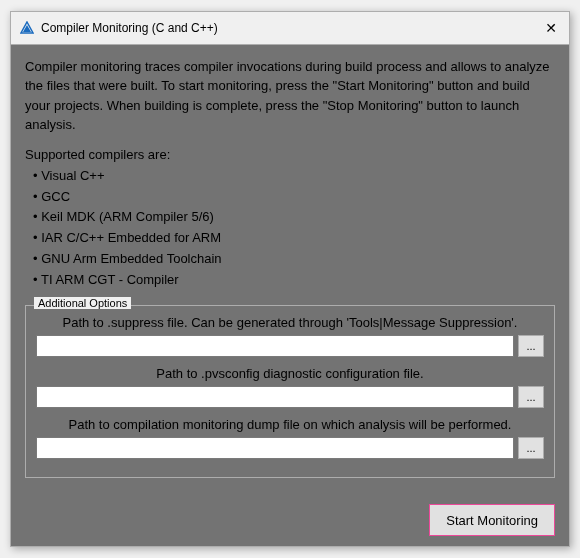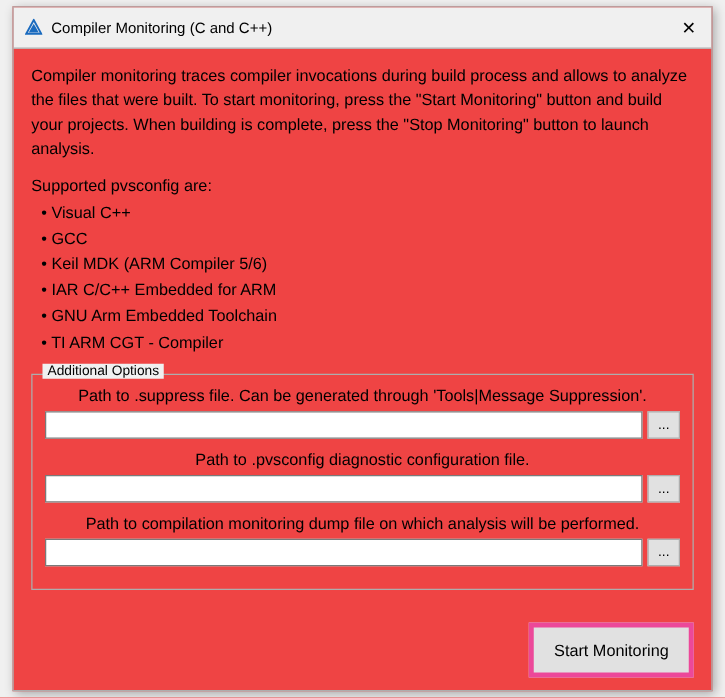--- a/index.html
+++ b/index.html
@@ -15,21 +15,21 @@
       display: flex;
       justify-content: center;
       align-items: center;
       width: 580px;
       height: 558px;
       overflow: hidden;
     }
 
     .dialog {
       width: 560px;
-      background: #ef4444;
+      background: #737373;
       border: 1px solid #adadad;
       box-shadow: 2px 2px 8px rgba(0,0,0,0.3);
     }
 
     .title-bar {
       background: #f0f0f0;
       border-bottom: 1px solid #adadad;
       padding: 6px 8px;
       display: flex;
       align-items: center;
@@ -158,22 +158,22 @@
     }
 
     .footer {
       padding: 6px 14px 10px 14px;
       display: flex;
       justify-content: flex-end;
     }
 
     .start-button {
       padding: 4px 16px;
-      height: 44px;
-      border: 4px solid #ec4899;
+      height: 32px;
+      border: 1px solid #ec4899;
       background: #e1e1e1;
       cursor: pointer;
       font-size: 13px;
       color: #000;
       white-space: nowrap;
     }
   </style>
 </head>
 <body>
 
@@ -189,21 +189,21 @@
       </div>
       <span class="title-bar-text">Compiler Monitoring (C and C++)</span>
     </div>
     <div class="title-bar-close">✕</div>
   </div>
 
   <div class="content">
     <p class="description">Compiler monitoring traces compiler invocations during build process and allows to analyze the files that were built. To start monitoring, press the "Start Monitoring" button and build your projects. When building is complete, press the "Stop Monitoring" button to launch analysis.</p>
 
     <div class="compilers-section">
-      <div class="compilers-title">Supported pvsconfig are:</div>
+      <div class="compilers-title">Supported compilers are:</div>
       <ul class="compiler-list">
         <li>Visual C++</li>
         <li>GCC</li>
         <li>Keil MDK (ARM Compiler 5/6)</li>
         <li>IAR C/C++ Embedded for ARM</li>
         <li>GNU Arm Embedded Toolchain</li>
         <li>TI ARM CGT - Compiler</li>
       </ul>
     </div>
 

